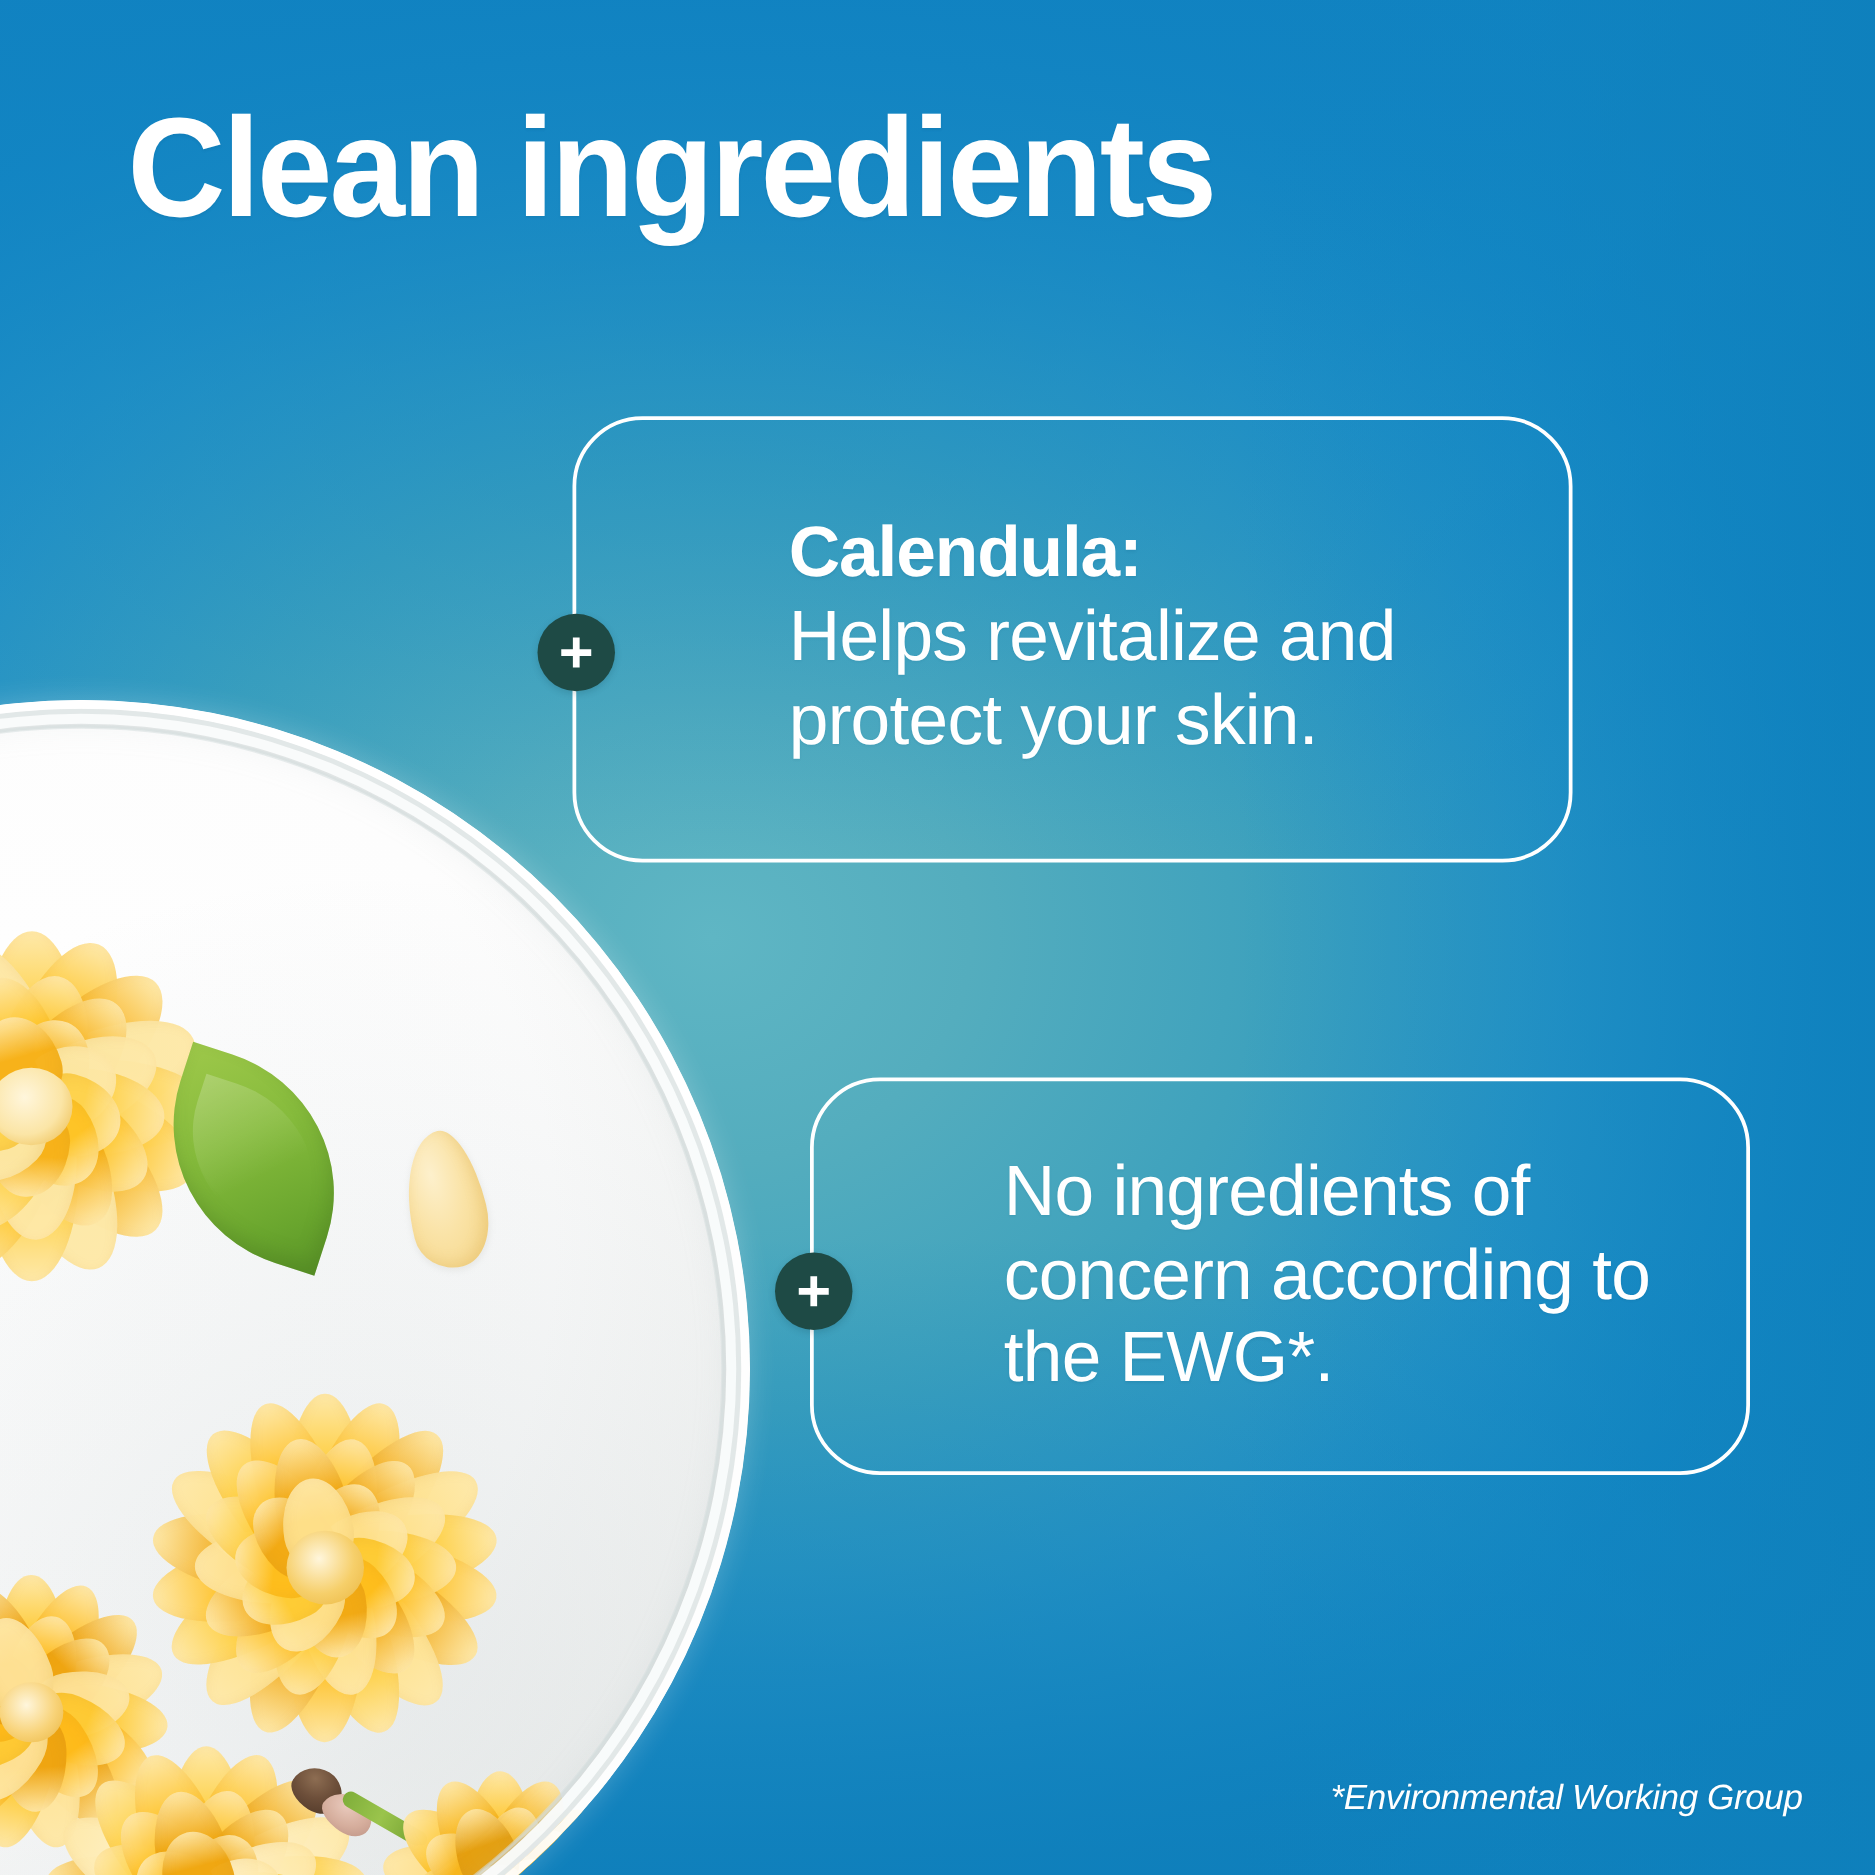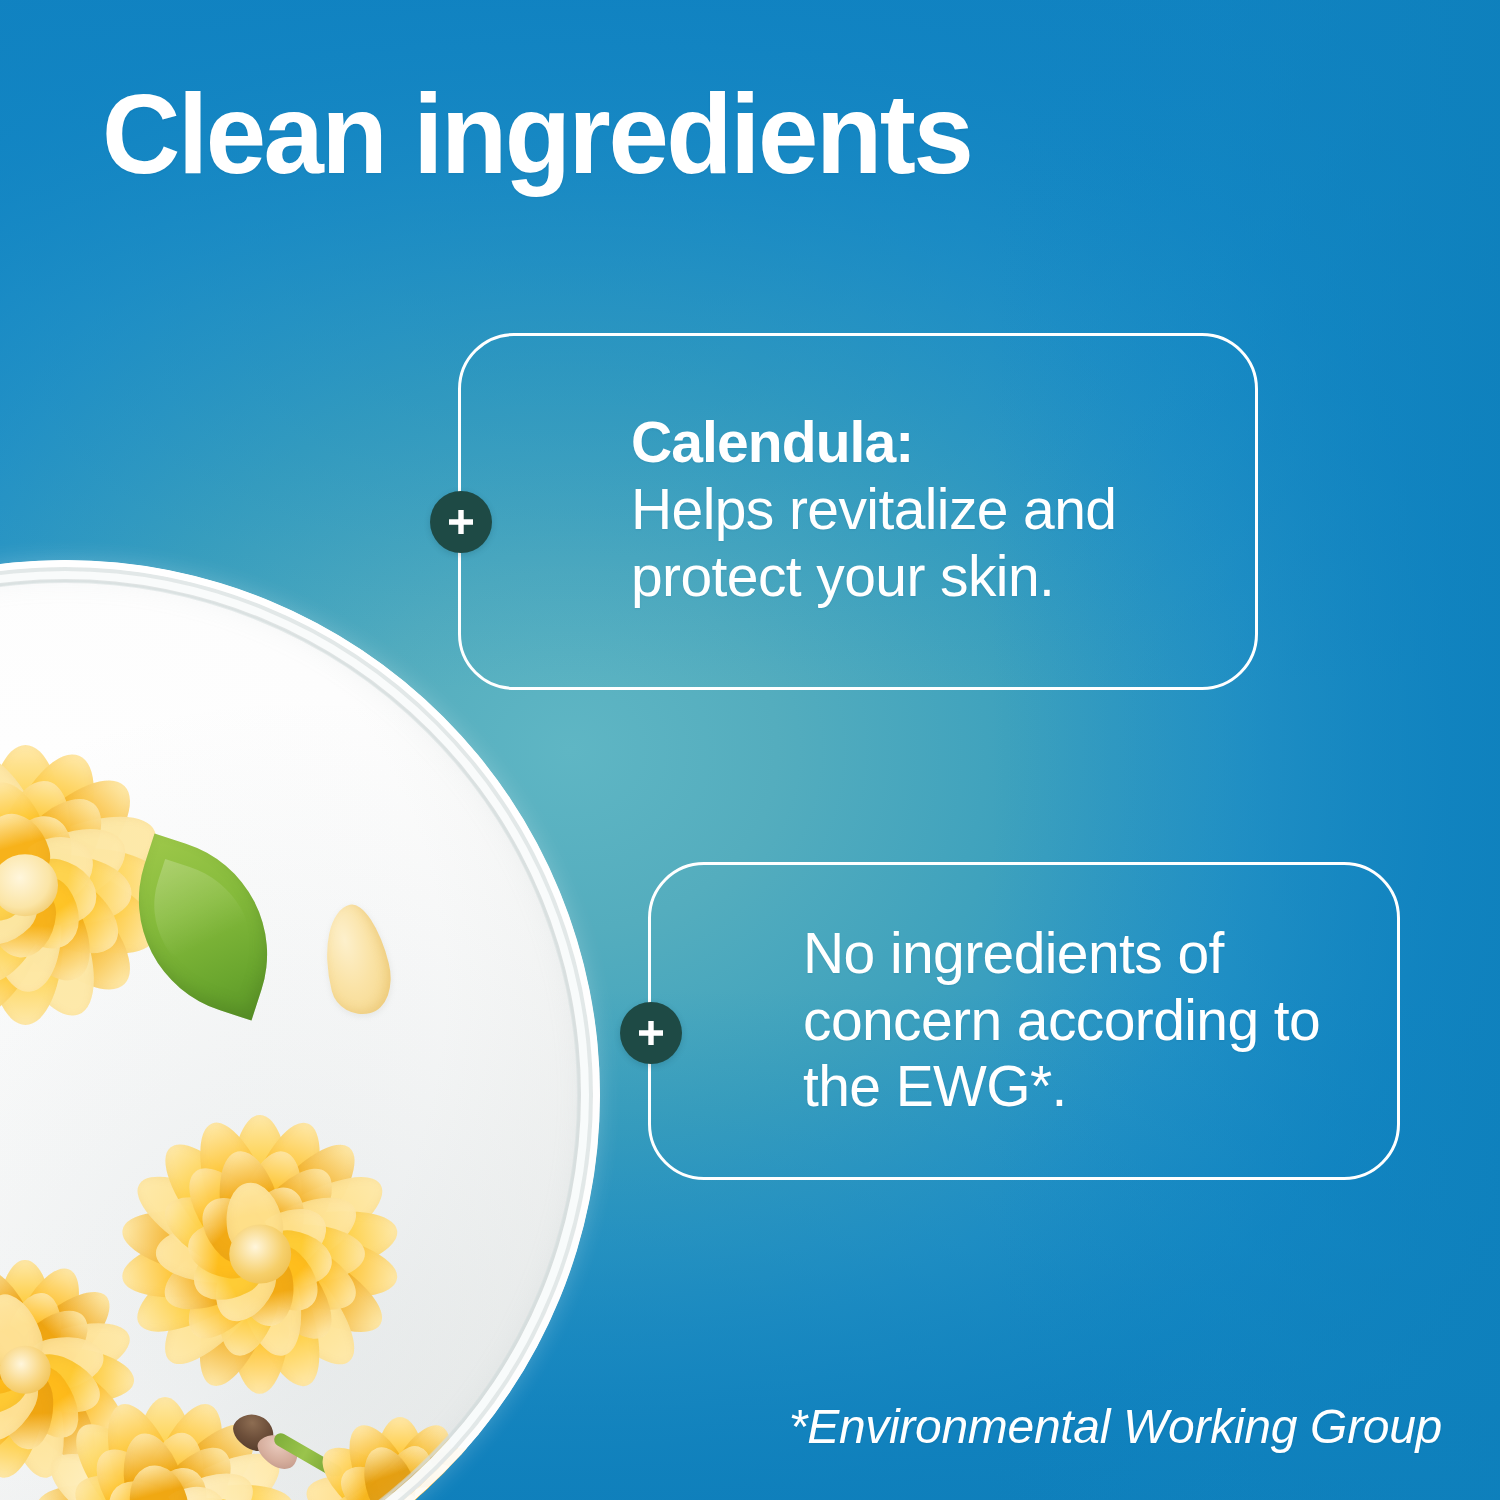--- a/index.html
+++ b/index.html
@@ -194,21 +194,21 @@
   #card-ewg .card-text {
     margin-left:152px;
     margin-top:-2px;
   }
   #badge-ewg { left:-31px; top:137px; }
 
   
   .footnote {
     position:absolute;
     right:58px; bottom:46px;
-    font-size:48px;
+    font-size:28px;
     font-style:italic;
     color:#ffffff;
     letter-spacing:-0.3px;
     white-space:nowrap;
     text-shadow:0 1px 2px rgba(10,70,110,.12);
   }
 </style>
 </head>
 <body>
 

